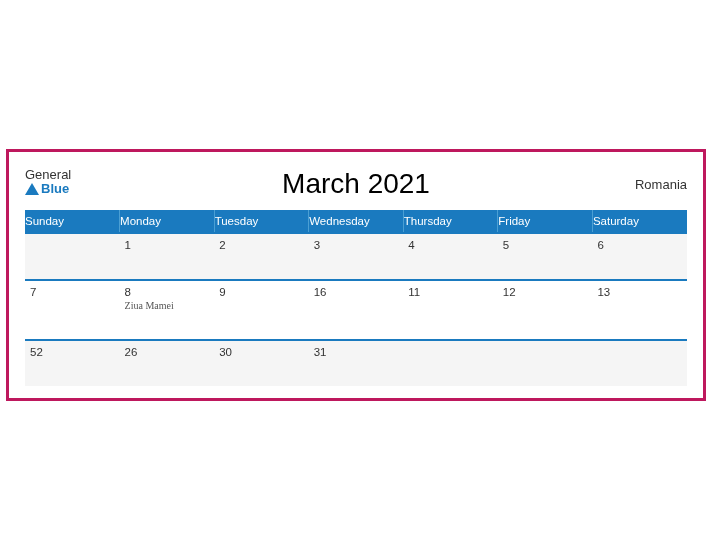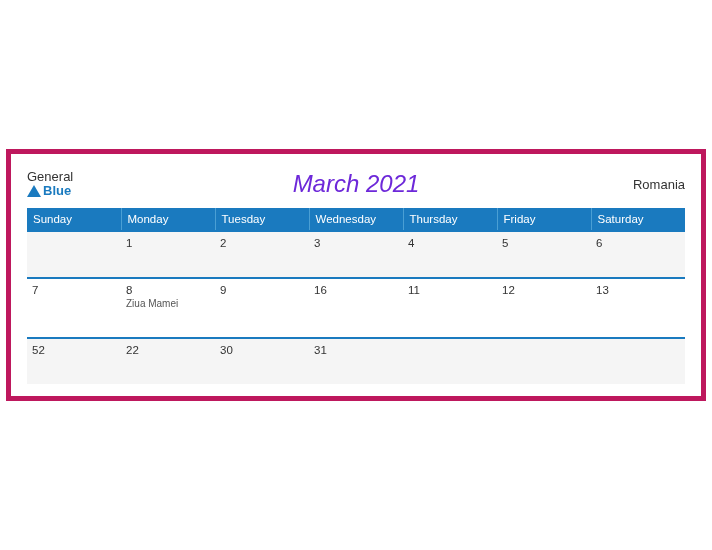--- a/index.html
+++ b/index.html
@@ -8,21 +8,21 @@
       background: #fff;
       width: 712px;
       height: 550px;
       display: flex;
       align-items: center;
       justify-content: center;
     }
     .calendar-container {
       width: 700px;
       background: #fff;
-      border: 5px solid #be185d;
+      border: 3px solid #be185d;
       padding: 16px 16px 12px 16px;
     }
     .calendar-header {
       display: flex;
       align-items: center;
       justify-content: center;
       position: relative;
       margin-bottom: 10px;
     }
     .logo {
@@ -49,46 +49,45 @@
     }
     .logo-triangle {
       width: 0;
       height: 0;
       border-left: 7px solid transparent;
       border-right: 7px solid transparent;
       border-bottom: 12px solid #1a7abf;
       display: inline-block;
     }
     .calendar-title {
-      font-size: 24px;
+      font-size: 28px;
       font-weight: normal;
-      color: #6d28d9;
+      color: #000000;
       text-align: center;
-      font-style: italic;
     }
     .country-label {
       position: absolute;
       right: 0;
       top: 50%;
       transform: translateY(-50%);
       font-size: 13px;
       color: #333;
     }
     .calendar-table {
       width: 100%;
       border-collapse: collapse;
     }
     .calendar-table thead tr {
       background: #1a7abf;
       color: #fff;
     }
     .calendar-table thead th {
       font-size: 11.5px;
       font-weight: normal;
-      padding: 5px 6px;
+      padding: 5px 0;
       text-align: left;
       border-right: 1px solid #4a9fd4;
     }
     .calendar-table thead th:last-child {
       border-right: none;
     }
     .calendar-table tbody tr {
       border-top: 2px solid #1a7abf;
     }
     .calendar-table tbody td {
@@ -106,20 +105,21 @@
     .day-number {
       display: block;
       font-size: 11.5px;
       color: #333;
     }
     .event-label {
       display: block;
       font-size: 10px;
       color: #555;
       margin-top: 2px;
+      font-family: Liberation Serif, serif;
     }
   </style>
 </head>
 <body>
 
 <div class="calendar-container">
   <div class="calendar-header">
     <div class="logo">
       <span class="logo-general">General</span>
       <span class="logo-blue">
@@ -187,21 +187,21 @@
           </td>
           <td>
             <span class="day-number">13</span>
           </td>
         </tr>
         <tr>
           <td>
             <span class="day-number">52</span>
           </td>
           <td>
-            <span class="day-number">22</span>
+            <span class="day-number">26</span>
           </td>
           <td>
             <span class="day-number">30</span>
           </td>
           <td>
             <span class="day-number">31</span>
           </td>
           <td></td>
           <td></td>
           <td></td>

